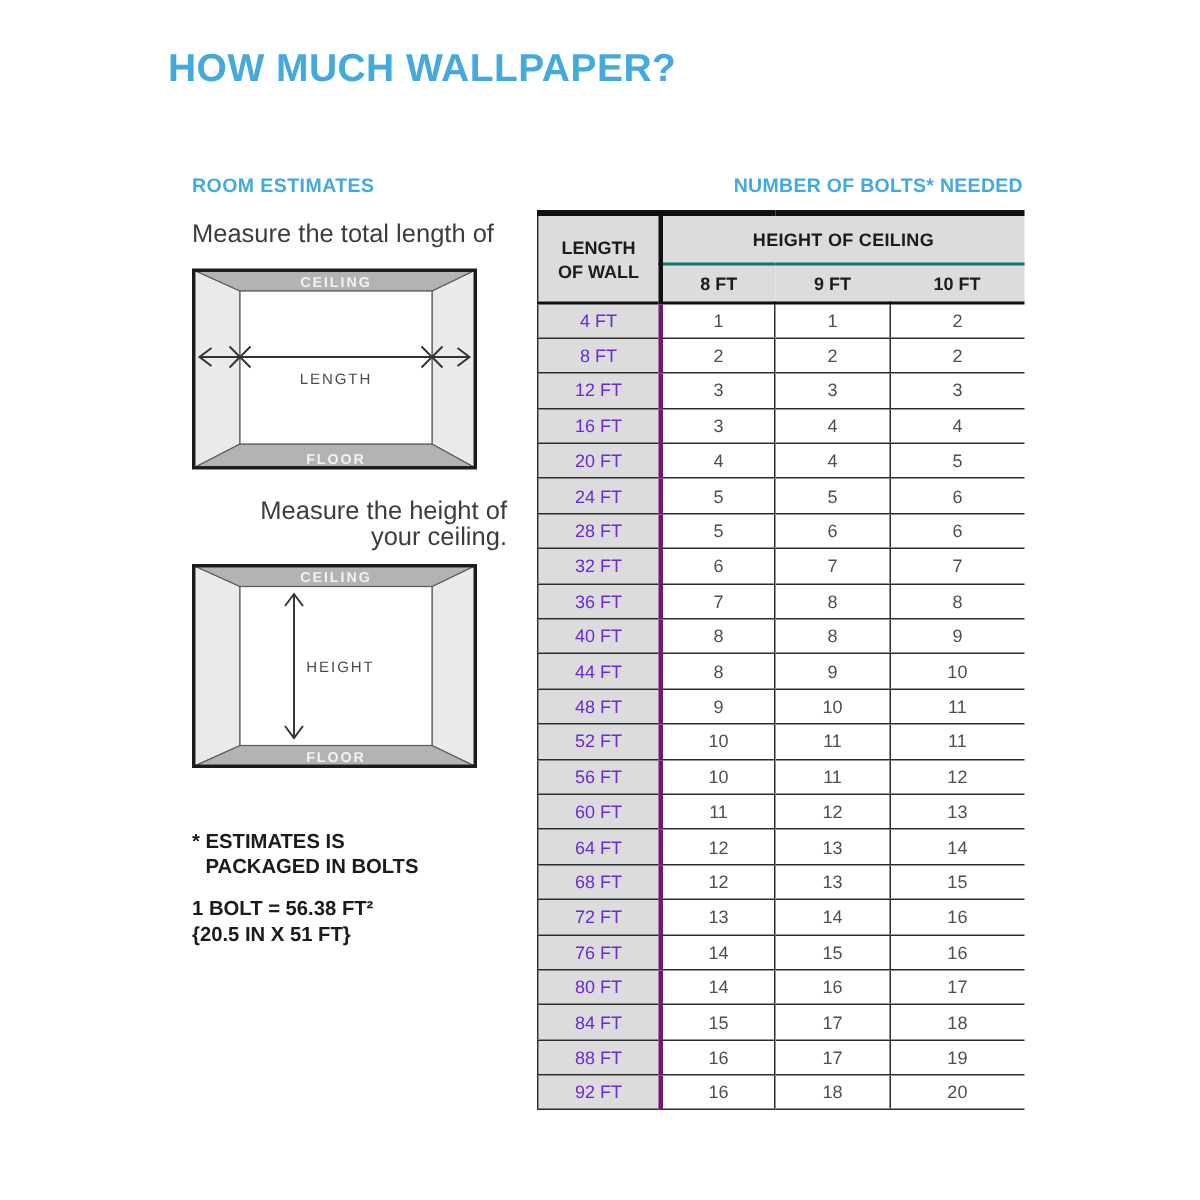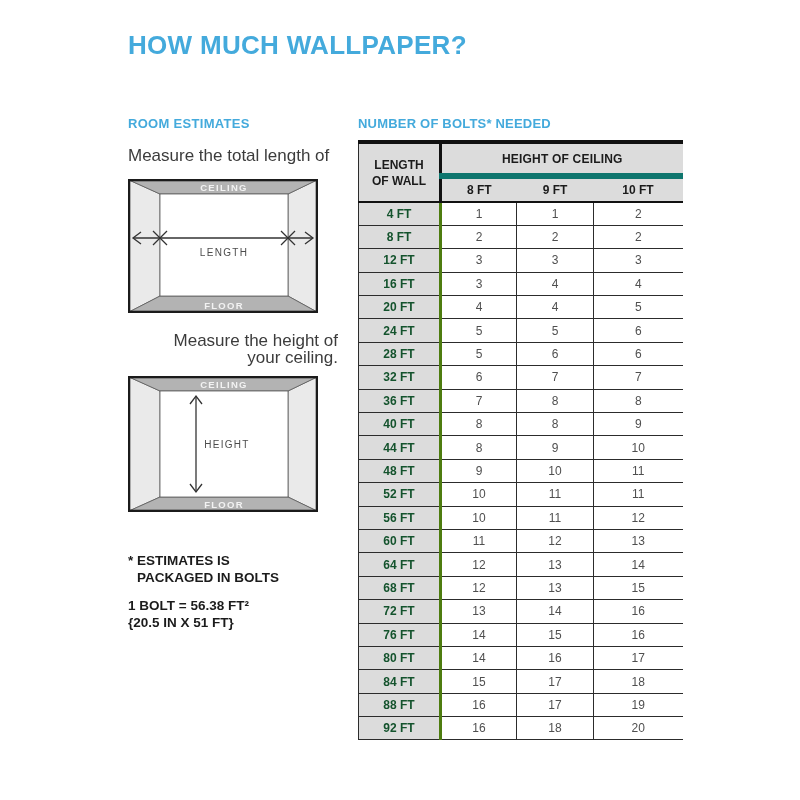--- a/index.html
+++ b/index.html
@@ -14,21 +14,21 @@
   html, body { background: #ffffff; }
   body {
     font-family: "Liberation Sans", "DejaVu Sans", sans-serif;
     width: 800px; height: 800px;
     position: relative;
     color: var(--color-body_text);
   }
   .page { position: relative; width: 800px; height: 800px; background: #fff; overflow: hidden; }
 
   .page-title {
-    position: absolute; left: 128px; top: 30px;
+    position: absolute; left: 112px; top: 30px;
     font-size: 26px; font-weight: bold; letter-spacing: 0.3px;
     color: var(--color-accent);
   }
 
   
   .left-col { position: absolute; left: 128px; top: 117px; width: 210px; }
   .section-heading {
     font-size: 13px; font-weight: bold; letter-spacing: 0.3px;
     color: var(--color-accent); line-height: 14px;
   }
@@ -47,53 +47,53 @@
   .wall-dark { fill: var(--color-diagram_dark); stroke: #5a5a5a; stroke-width: 0.8; }
   .wall-back { fill: #ffffff; stroke: #5a5a5a; stroke-width: 0.8; }
   .outer-frame { fill: none; stroke: #1b1b1b; stroke-width: 2.6; }
   .lbl-light { fill: #f2f2f2; font-size: 9.5px; font-weight: bold; letter-spacing: 1.3px; text-anchor: middle; }
   .lbl-dark { fill: #4c4c4c; font-size: 10px; letter-spacing: 1.3px; text-anchor: middle; }
   .arrow line, .arrow polyline { stroke: #333; stroke-width: 1.3; fill: none; }
 
   
   .right-col { position: absolute; left: 358px; top: 117px; width: 324px; }
   .table-title {
-    text-align: left; font-size: 13px; font-weight: bold; letter-spacing: 0.2px;
+    text-align: right; font-size: 13px; font-weight: bold; letter-spacing: 0.2px;
     color: var(--color-accent); line-height: 14px;
   }
   table.bolts {
     margin-top: 9px;
     border-collapse: collapse; table-layout: fixed; width: 324px;
     border-top: 4px solid #111;
     border-left: 1px solid #2c2c2c;
     border-bottom: 1px solid #2c2c2c;
   }
   table.bolts th, table.bolts td { font-size: 12px; text-align: center; vertical-align: middle; }
   th.corner {
     background: var(--color-table_gray);
     border-right: 3px solid #111;
     font-size: 12.5px; font-weight: bold; color: var(--color-ink);
     white-space: pre-line; line-height: 16px;
   }
   th.group {
     background: var(--color-table_gray);
-    border-bottom: 6px solid #0f766e;
+    border-bottom: 2px solid #0f766e;
     height: 34px; font-size: 12.5px; font-weight: bold; color: var(--color-ink);
     letter-spacing: 0.2px;
   }
   tr.subhead th {
     background: var(--color-table_gray);
     height: 26px; font-weight: bold; color: var(--color-ink);
   }
   thead { border-bottom: 2.5px solid #111; }
   tbody td { border-bottom: 1px solid #2c2c2c; height: 23.4px; }
   td.wall {
     background: var(--color-table_gray);
-    border-right: 3px solid #4d7c0f;
-    font-weight: bold; font-size: 11.5px; color: #14532d;
+    border-right: 3px solid #701a75;
+    font-weight: normal; font-size: 11.5px; color: #6d28d9;
   }
   td.val { color: #4f4f4f; }
   td.val + td.val { border-left: 1px solid #2c2c2c; }
 </style>
 </head>
 <body>
 
 <div class="page">
 
   <div class="page-title">HOW MUCH WALLPAPER?</div>

